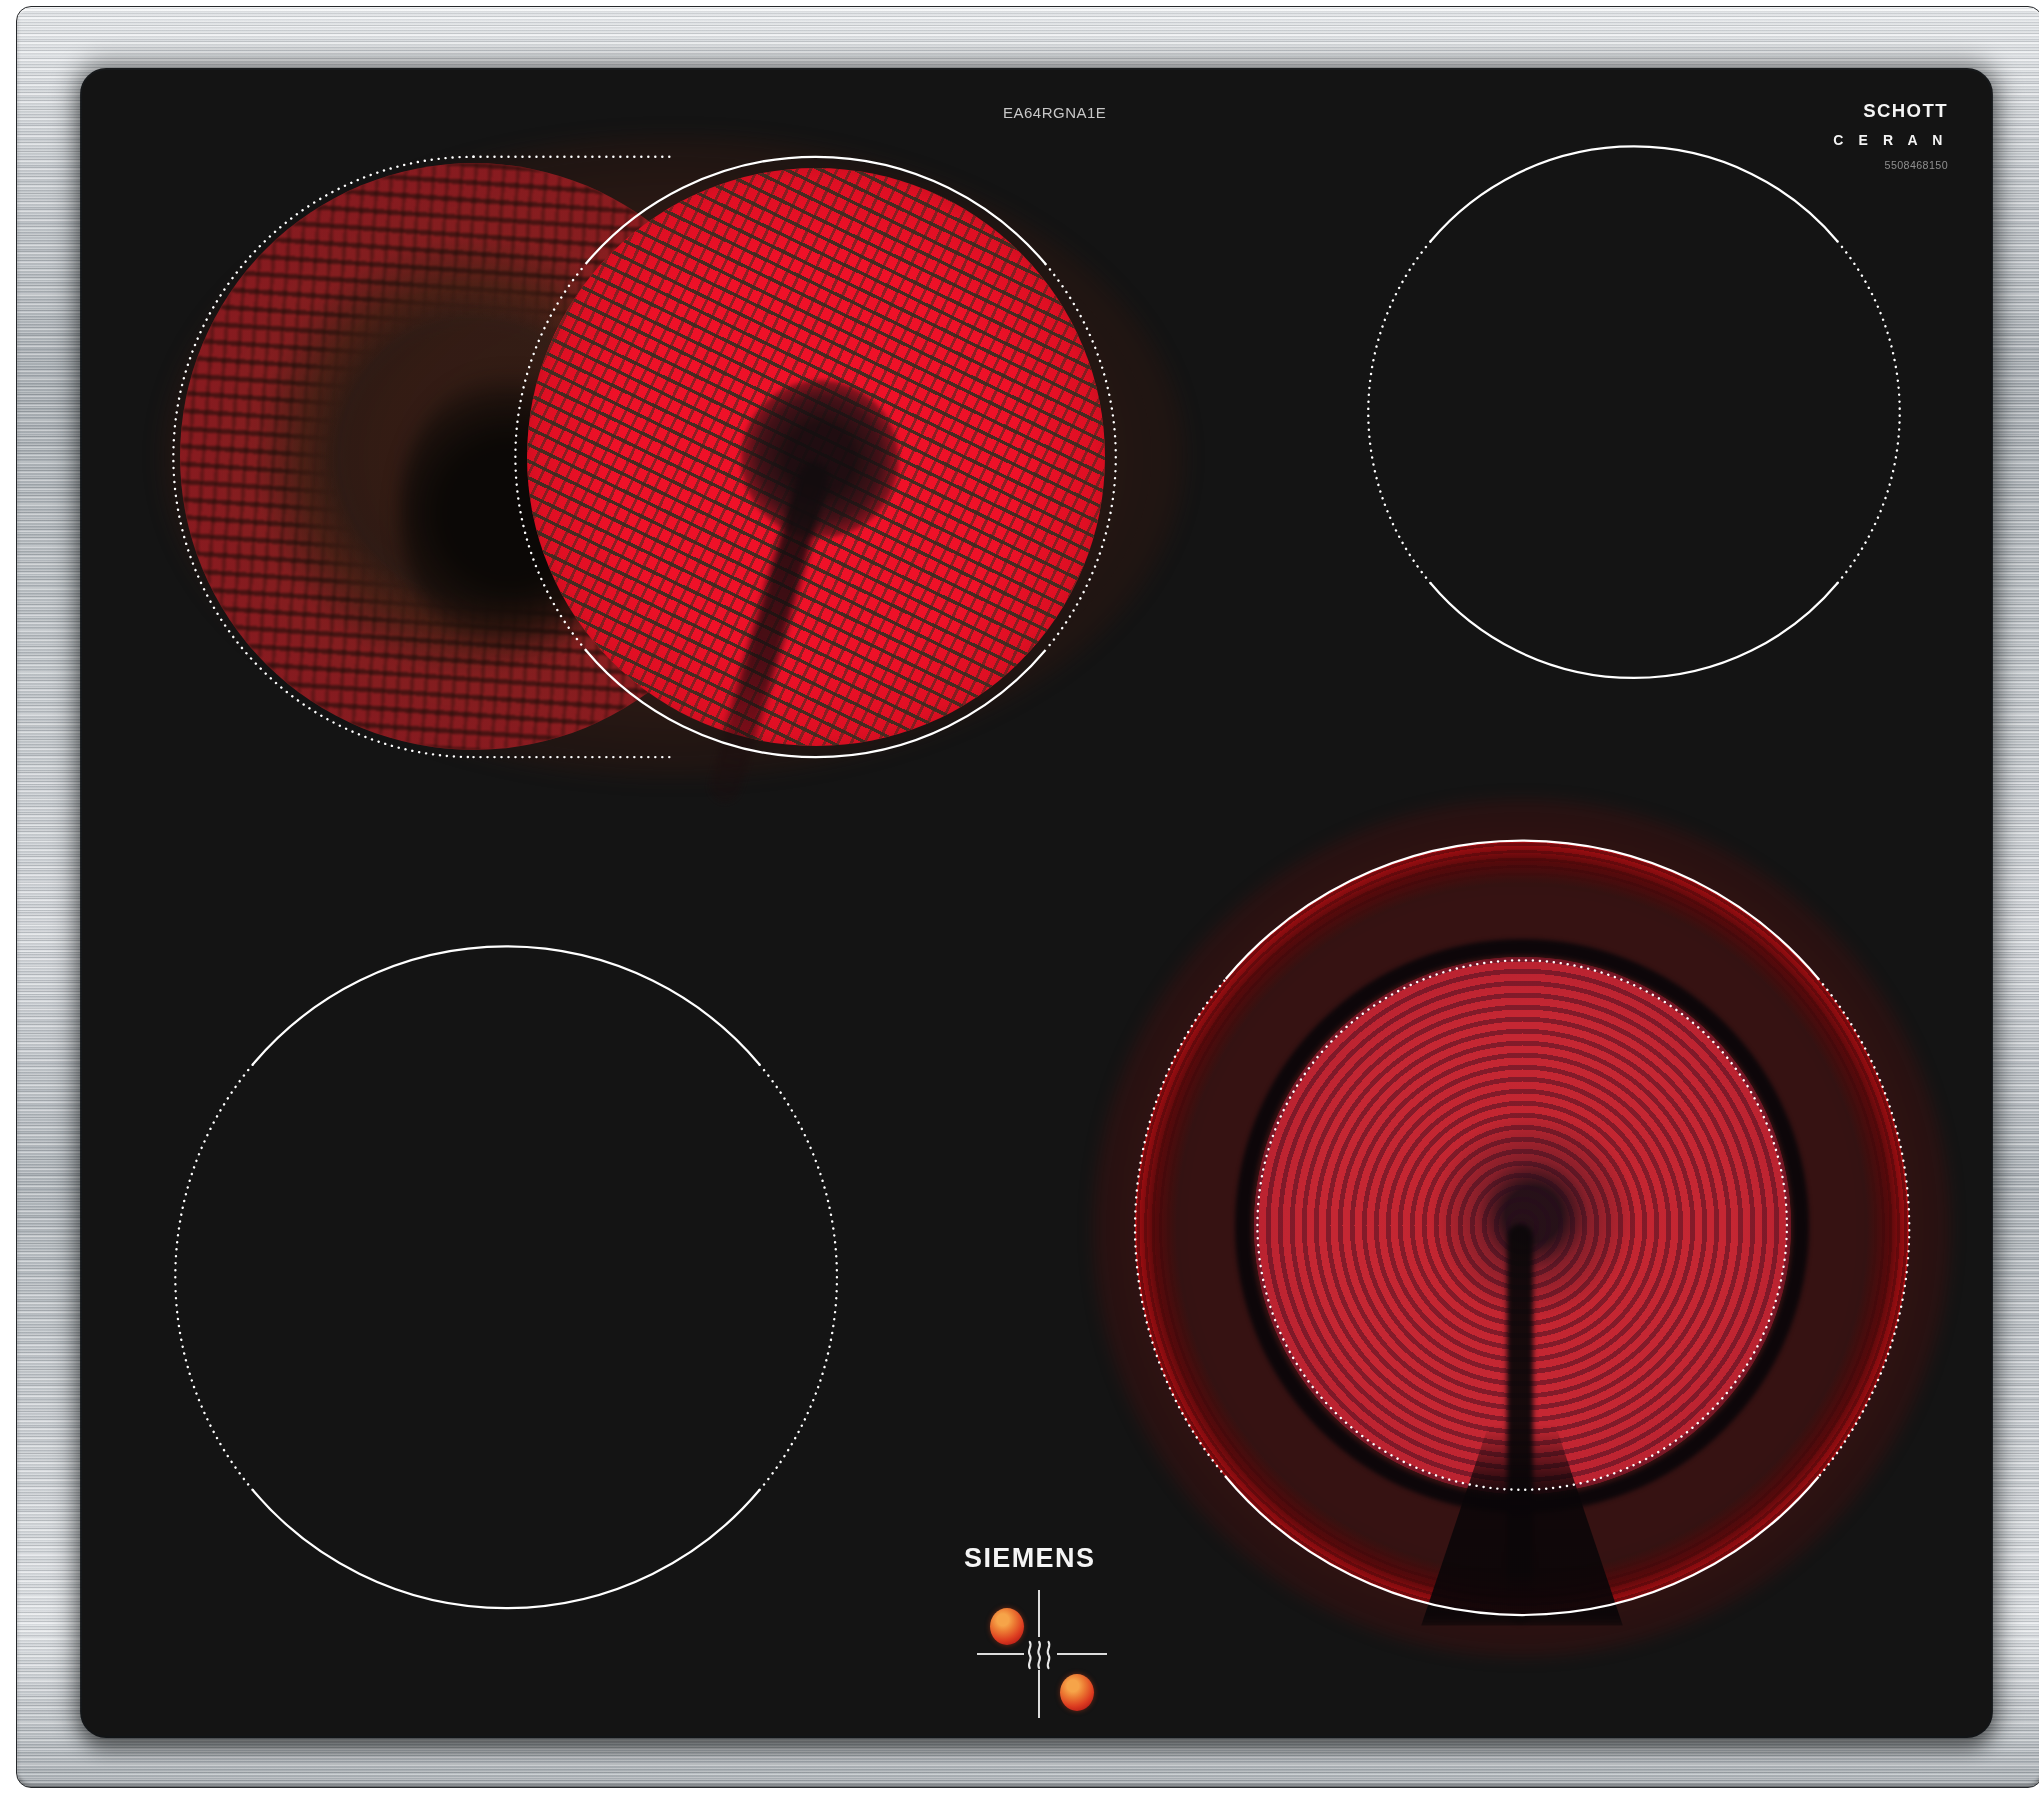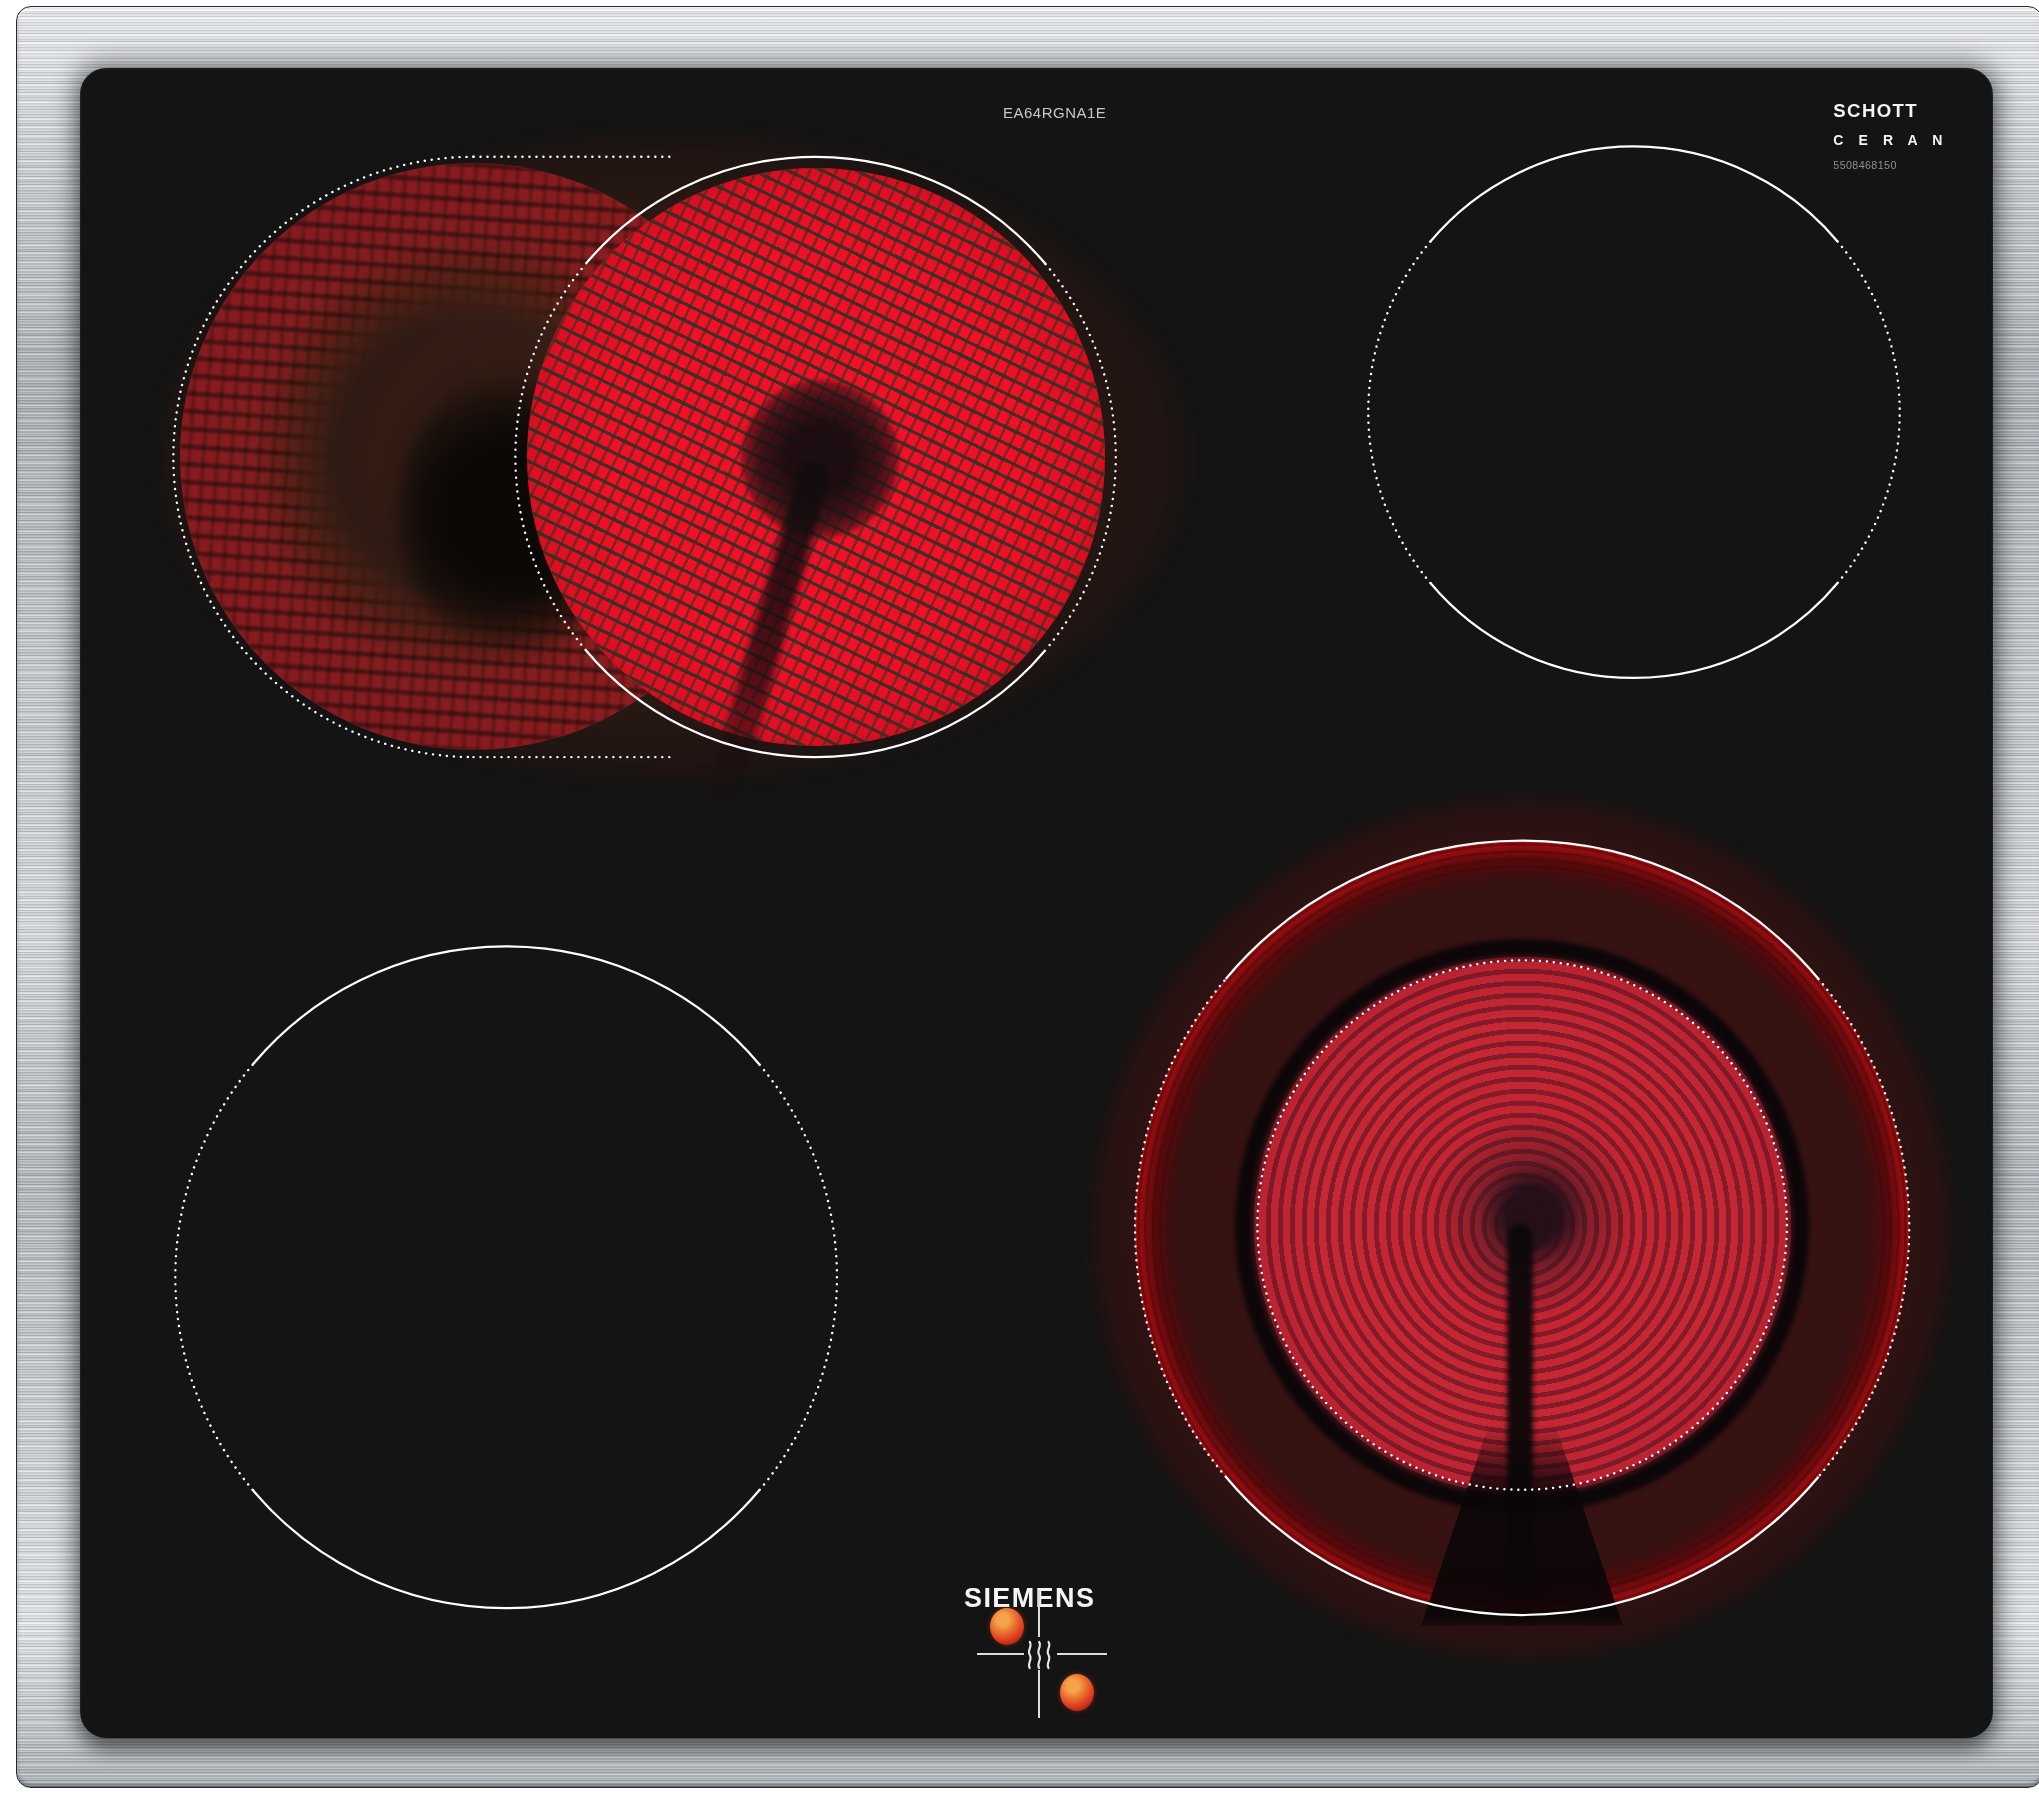--- a/index.html
+++ b/index.html
@@ -17,25 +17,25 @@
   .glass{position:absolute;left:65px;top:63px;width:1909px;height:1666px;border-radius:24px;
          background:
            radial-gradient(140% 120% at 50% 45%, rgba(0,0,0,0) 60%, rgba(0,0,0,.38) 100%),
            #141414;
          box-shadow: 0 0 0 1.9px rgba(12,14,16,.92), 0 0 22.4px 9.3px rgba(12,14,16,.40), 0 11.2px 18.6px rgba(0,0,0,.38);
          overflow:hidden;}
   .abs{position:absolute;}
   .rd{border-radius:50%;}
   
   .model{left:921px;top:34px;font-size:15px;letter-spacing:0.5px;color:#c7c7c7;}
-  .schott{right:43px;top:32px;text-align:left;color:#f4f4f4;line-height:1;}
+  .schott{right:43px;top:32px;text-align:right;color:#f4f4f4;line-height:1;}
   .schott .l1{font-size:18.6px;font-weight:700;letter-spacing:1.4px;}
   .schott .l2{font-size:14px;font-weight:700;letter-spacing:5.6px;margin-top:13px;}
   .schott .code{font-size:10.7px;font-weight:400;letter-spacing:0.4px;color:#8f8f8f;margin-top:13px;}
-  .siemens{left:882px;top:1473px;font-size:27px;font-weight:700;letter-spacing:1.4px;color:#f5f5f5;margin-top:40px;}
+  .siemens{left:882px;top:1473px;font-size:27px;font-weight:700;letter-spacing:1.4px;color:#f5f5f5;}
   
   .halo-tl{left:79px;top:65px;width:1025px;height:643px;border-radius:50%;
      background:radial-gradient(ellipse at 50% 50%, rgba(112,42,22,.34) 40%, rgba(60,22,12,.24) 70%, rgba(0,0,0,0) 95%);
      filter:blur(9.3px);}
   .ext{left:98px;top:93px;width:587px;height:587px;
      background:
        radial-gradient(circle, rgba(0,0,0,0) 0 33%, rgba(122,36,22,.38) 41%, rgba(206,26,38,.52) 53%, rgba(214,22,38,.55) 73%, rgba(148,36,24,.42) 86%, rgba(72,38,22,.32) 93%, rgba(0,0,0,0) 97%),
        radial-gradient(circle, rgba(62,46,30,.05) 0 30%, rgba(62,46,30,.5) 55% 88%, rgba(30,22,14,.25) 94%, rgba(0,0,0,0) 100%);}
   .ext::before{content:"";position:absolute;inset:0;border-radius:50%;
      background:

